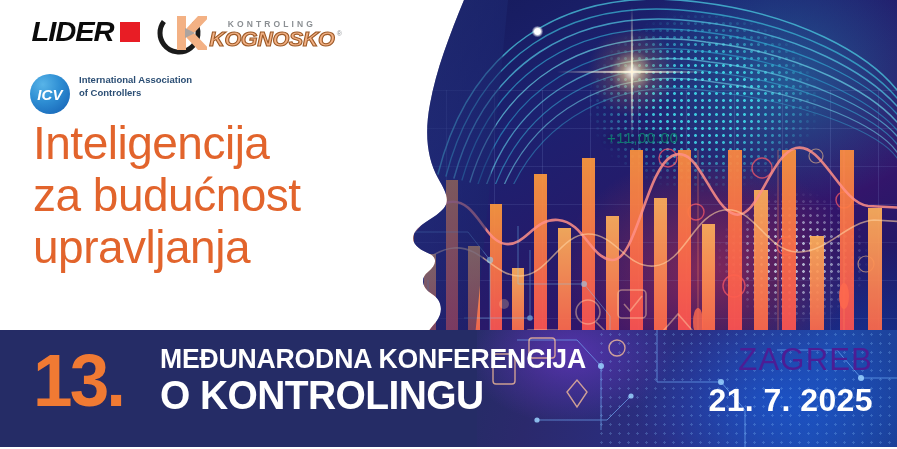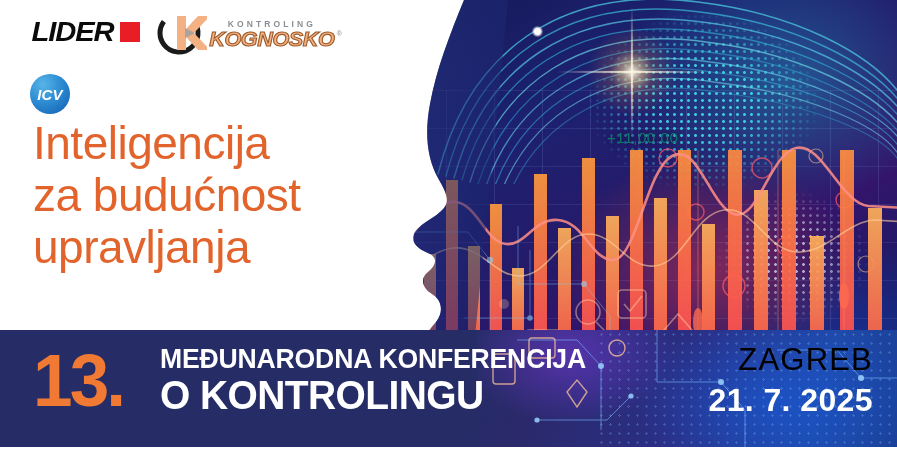--- a/index.html
+++ b/index.html
@@ -170,21 +170,21 @@
   .conf{
     position:absolute;left:160px;top:345px;
     font-family:"Liberation Sans",sans-serif;
     color:#ffffff;font-weight:bold;line-height:1.02;
   }
   .conf-1{font-size:28px;letter-spacing:-.2px;transform:scaleX(.95);transform-origin:left center;}
   .conf-2{font-size:41px;letter-spacing:-.6px;transform:scaleX(.95);transform-origin:left center;margin-top:1px;}
   .city{
     position:absolute;right:24px;top:342px;width:200px;text-align:right;
     font-family:"Liberation Sans",sans-serif;
-    color:#000000;font-size:31px;letter-spacing:1.2px;font-weight:400;
+    color:#4c1d95;font-size:31px;letter-spacing:1.2px;font-weight:400;
   }
   .date{
     position:absolute;right:24px;top:382px;width:230px;text-align:right;
     font-family:"Liberation Sans",sans-serif;
     color:#ffffff;font-size:32px;font-weight:bold;letter-spacing:.4px;
   }
 </style>
 </head>
 <body>
 
@@ -377,20 +377,24 @@
         <span class="kog-top">KONTROLING</span>
         <span class="kog-main">KOGNOSKO</span>
       </span>
       <span class="kog-reg">®</span>
     </div>
 
     <div class="icv">
       <span class="icv-circ">
         <span class="icv-mark">ICV</span>
       </span>
+      <span class="icv-text">
+        <span style="display:block">International Association</span>
+        <span style="display:block">of Controllers</span>
+      </span>
     </div>
   </div>
 
   <div class="headline">
     <div>Inteligencija</div>
     <div>za budućnost</div>
     <div>upravljanja</div>
   </div>
 
   <div class="value-tag">+11,00.00</div>

